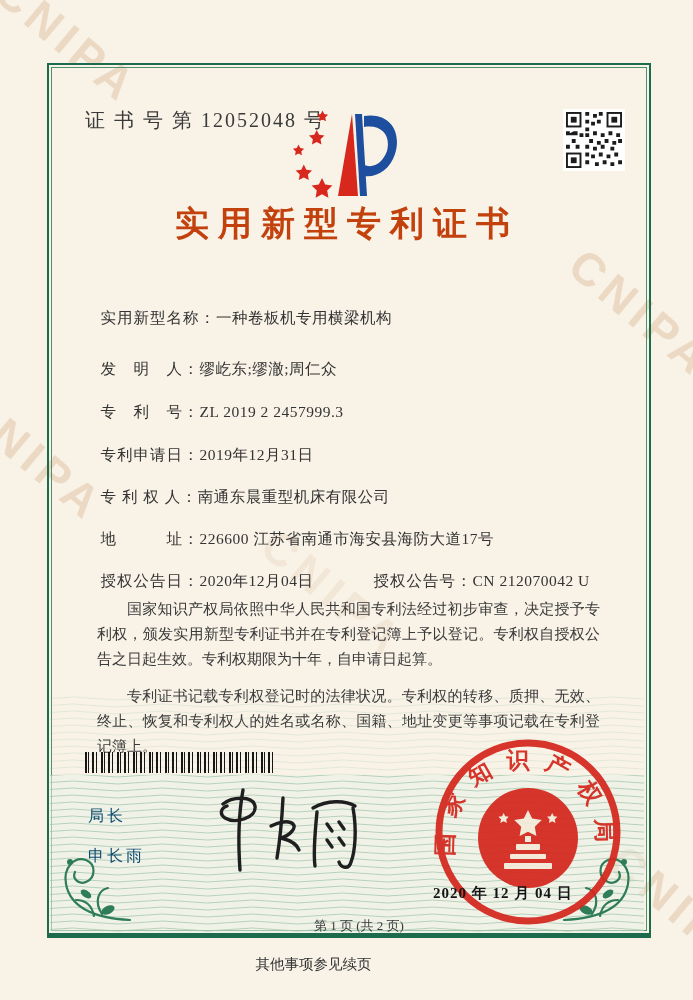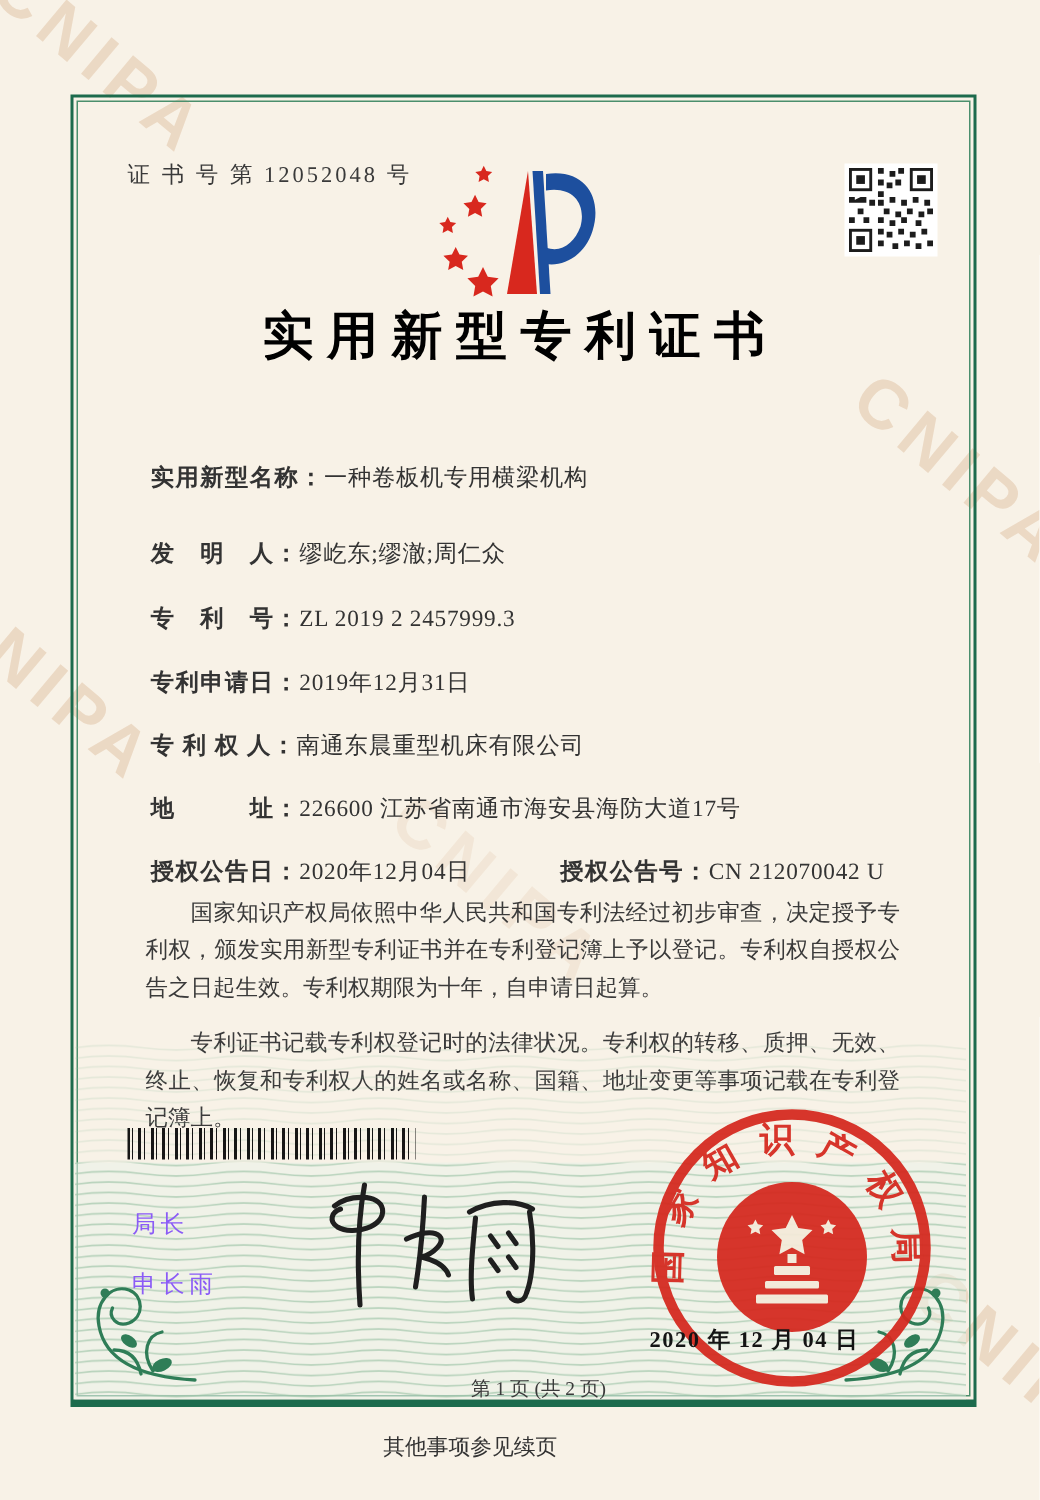--- a/index.html
+++ b/index.html
@@ -17,44 +17,44 @@
   .wm.faint{opacity:.25;}
   .frame-outer{
     position:absolute; left:47px; top:63px; width:600px; height:868px;
     border:2px solid #1d6b4d; border-bottom-width:5px;
   }
   .frame-inner{
     position:absolute; left:2px; top:2px; right:2px; bottom:2px;
     border:1px solid #4b8f6d;
   }
   .abs{position:absolute;}
-  .certno{left:85px; top:107px; font-size:15px; letter-spacing:2px; color:#3a3a3a; white-space:pre;font-family:Liberation Serif, serif;}
+  .certno{left:85px; top:107px; font-size:20px; letter-spacing:2px; color:#3a3a3a; white-space:pre;font-family:Liberation Serif, serif;}
   .title{
     left:47px; top:201px; width:600px; text-align:center;
-    font-size:34px; font-weight:bold; letter-spacing:9px; color:#000000;
+    font-size:34px; font-weight:bold; letter-spacing:9px; color:#c2410c;
   }
   .row{left:85px; font-size:15.5px; color:#333; white-space:pre;}
-  .row .lab{letter-spacing:1px;font-weight:bold;}
+  .row .lab{letter-spacing:1px;}
   .row .val{letter-spacing:0.5px;}
   .grant-right{left:358px;}
   .paras{
     left:85px; top:585px; width:527px; font-size:15px; line-height:25px;
     text-align:justify; color:#3a3a3a;
   }
   .paras p{margin:12px; text-indent:2em;}
   .barcode{
     left:85px; top:752px; width:192px; height:21px; z-index:3;
     background:
       repeating-linear-gradient(90deg,
         #161616 0 2px, rgba(0,0,0,0) 2px 3px,
         #161616 3px 4px, rgba(0,0,0,0) 4px 7px,
         #161616 7px 9px, rgba(0,0,0,0) 9px 11px,
         #161616 11px 12px, rgba(0,0,0,0) 12px 16px);
   }
-  .signer{left:88px; font-size:16px; color:#8b5cf6; letter-spacing:3px; z-index:3;}
+  .signer{left:88px; font-size:16px; color:#0c4a6e; letter-spacing:3px; z-index:3;}
   .seal-date{
     left:433px; top:884px; z-index:5; font-size:15px; color:#141414;
     letter-spacing:1px; font-weight:bold; white-space:pre;
   }
   .pageno{left:47px; top:917px; width:624px; text-align:center; font-size:13px; color:#3a3a3a; z-index:3;}
   .contnote{left:0; top:955px; width:627px; text-align:center; font-size:14.5px; color:#333;}
   .qrbox{left:563px; top:109px; width:62px; height:62px; background:#fff; padding:3px; box-sizing:border-box;}
   svg{display:block;}
 </style>
 </head>

